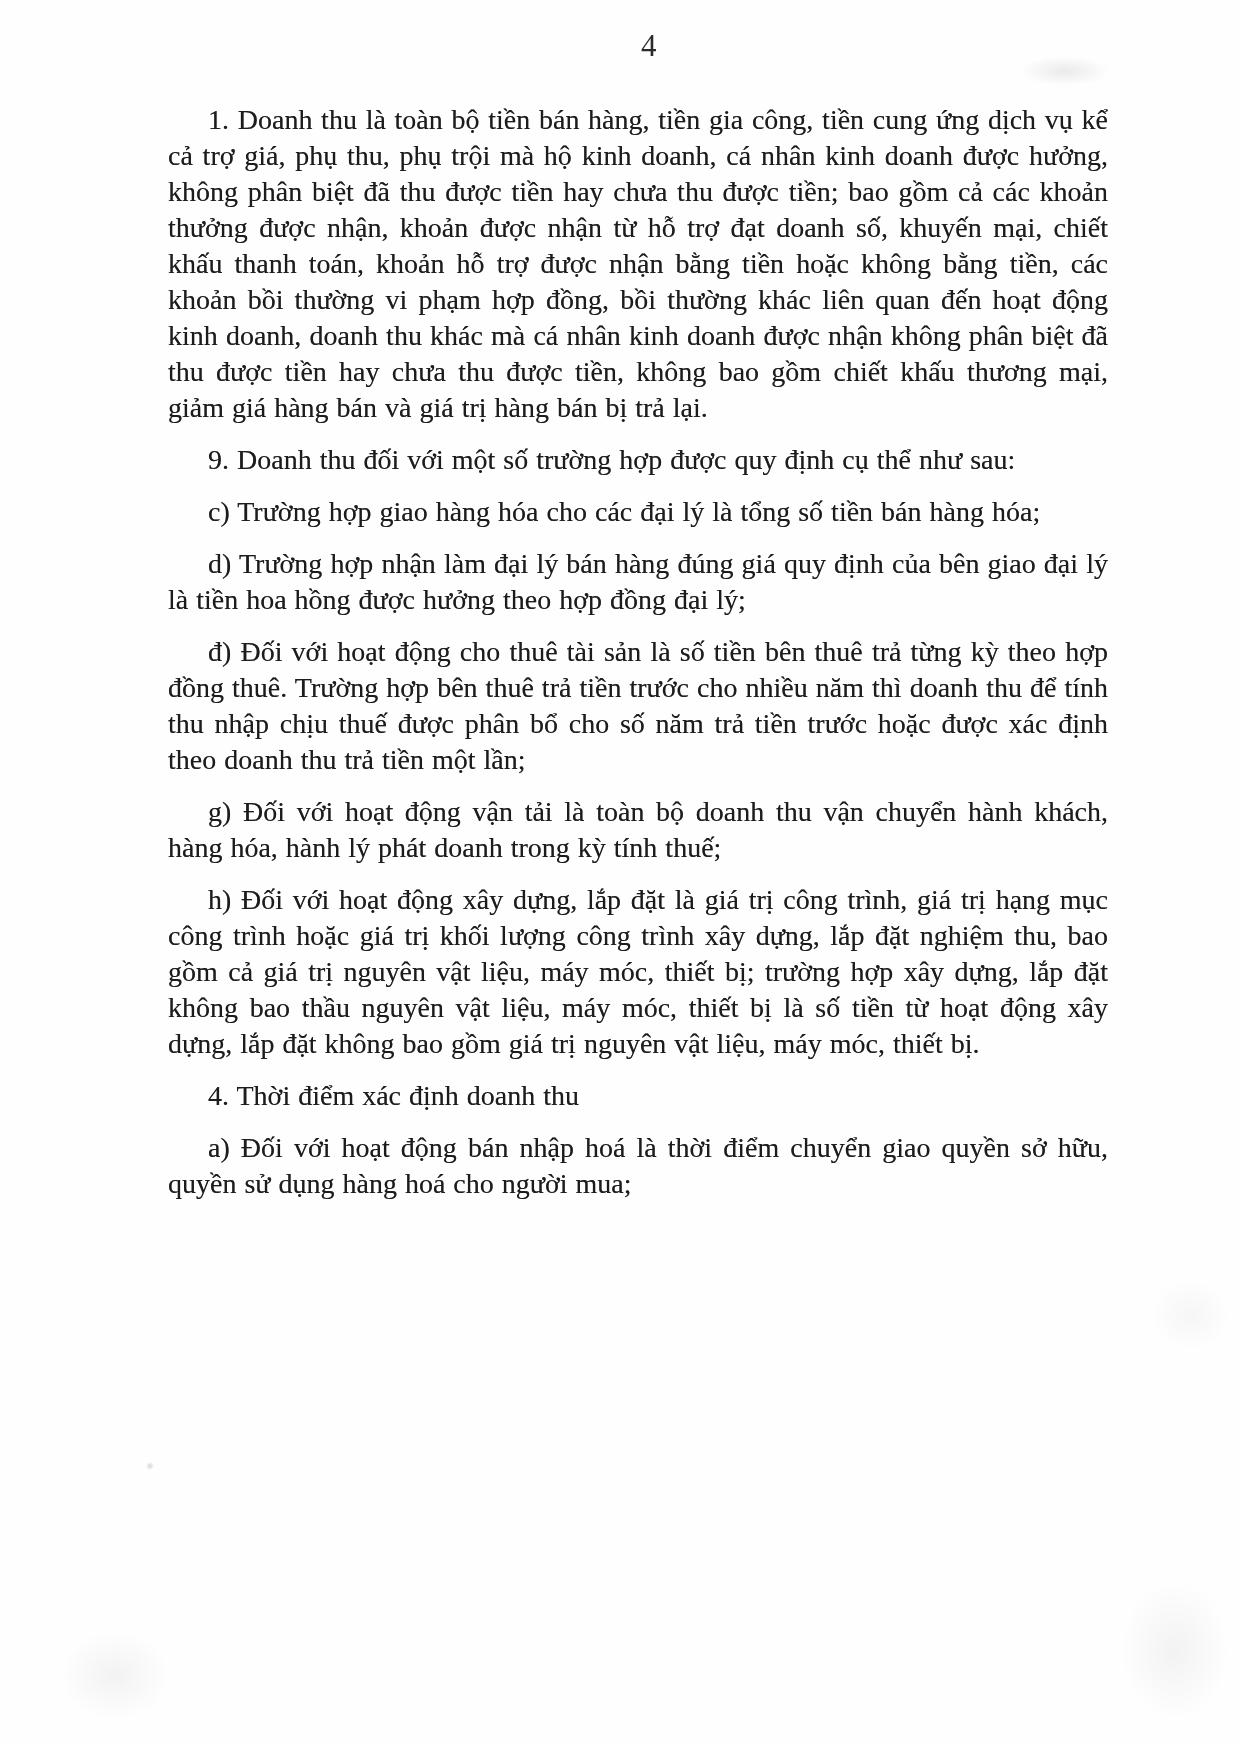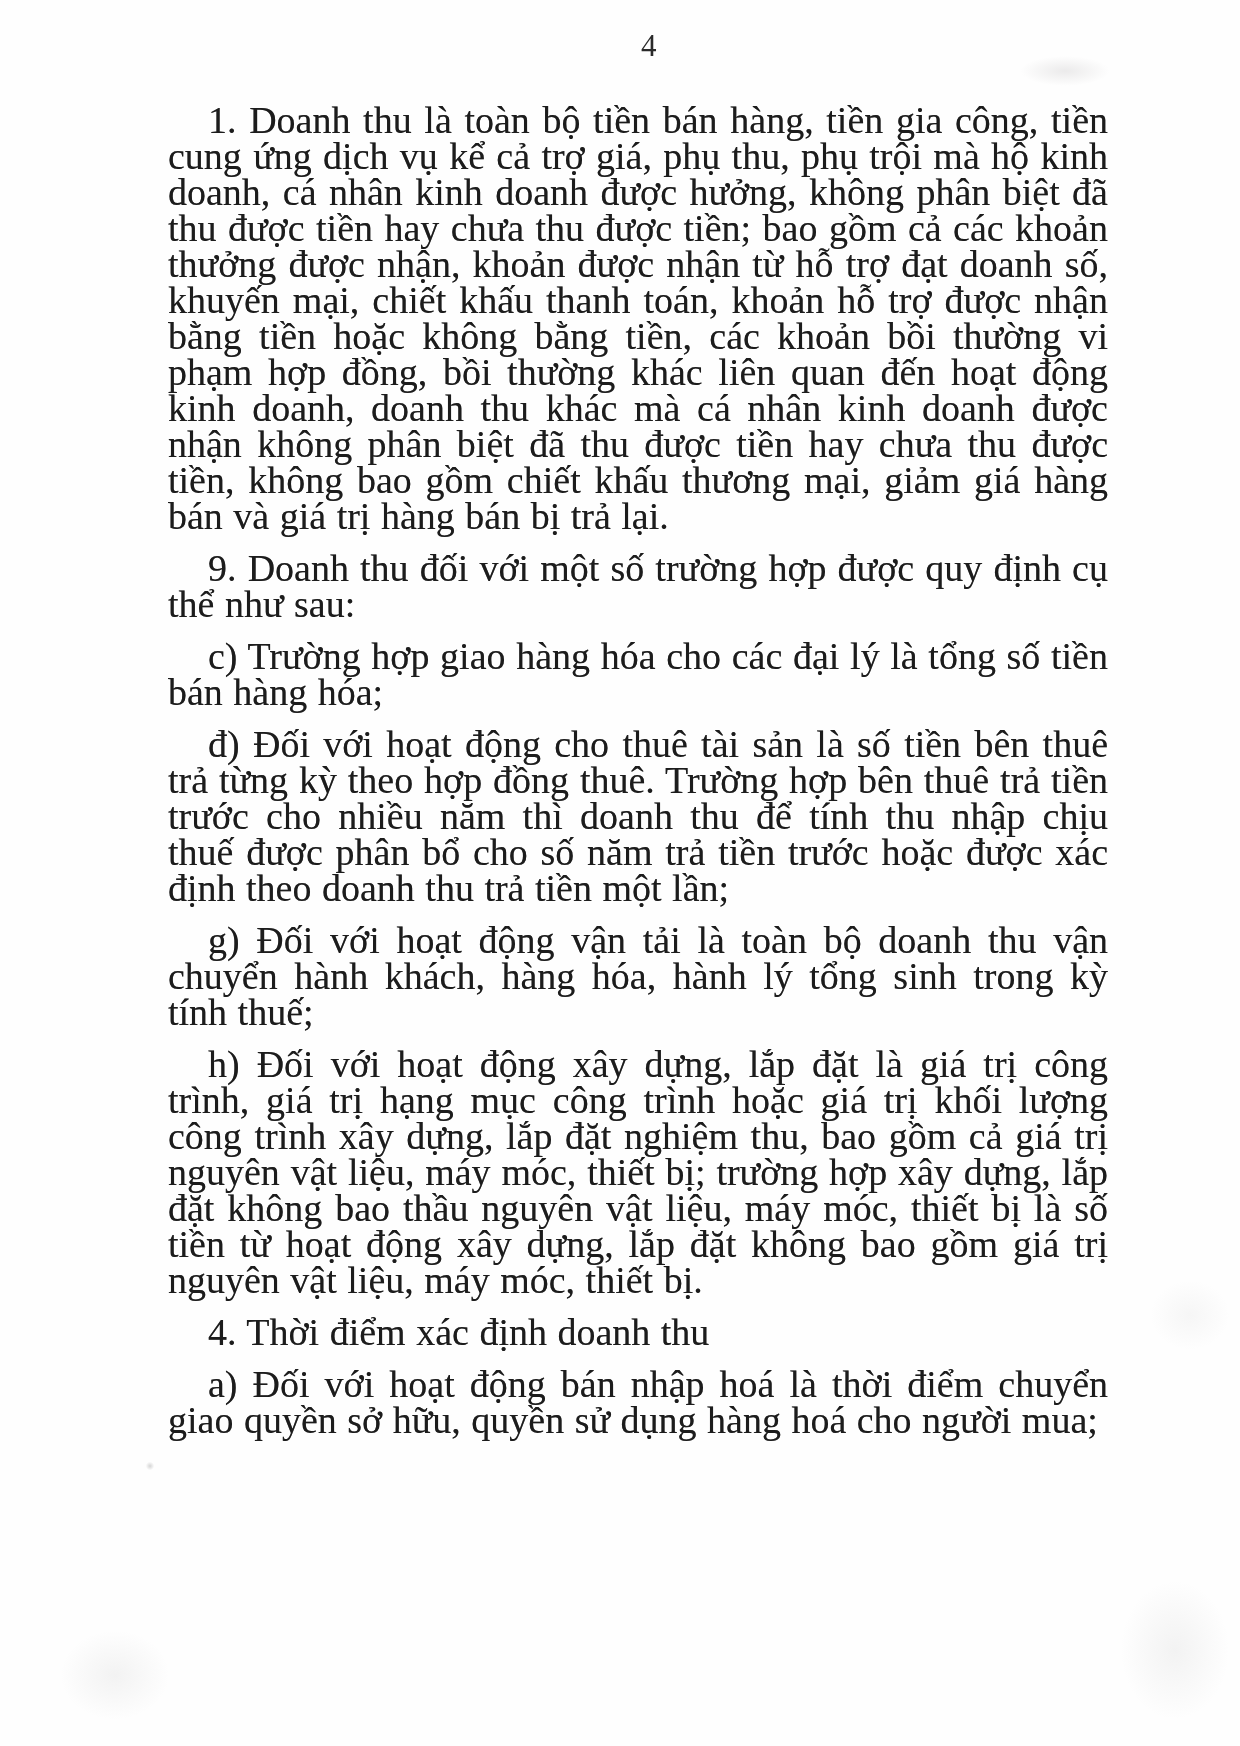--- a/index.html
+++ b/index.html
@@ -25,21 +25,21 @@
     text-indent: 58px;
     font-size: 31px;
     letter-spacing: 0.5px;
     color: #2a2a2a;
   }
   .content {
     position: absolute;
     top: 102px;
     left: 168px;
     width: 940px;
-    font-size: 38px;
+    font-size: 28px;
     line-height: 36px;
     text-align: justify;
     color: #1c1c1c;
     text-shadow: 0 0 0.6px rgba(20,20,20,0.55);
     word-spacing: 1px;
   }
   .content p {
     margin: 0 0 16px 0;
     text-indent: 40px;
   }
@@ -73,22 +73,23 @@
 <body>
 
 <div class="page">
 
   <div class="page-number">4</div>
 
   <div class="content">
     <p>1. Doanh thu là toàn bộ tiền bán hàng, tiền gia công, tiền cung ứng dịch vụ kể cả trợ giá, phụ thu, phụ trội mà hộ kinh doanh, cá nhân kinh doanh được hưởng, không phân biệt đã thu được tiền hay chưa thu được tiền; bao gồm cả các khoản thưởng được nhận, khoản được nhận từ hỗ trợ đạt doanh số, khuyến mại, chiết khấu thanh toán, khoản hỗ trợ được nhận bằng tiền hoặc không bằng tiền, các khoản bồi thường vi phạm hợp đồng, bồi thường khác liên quan đến hoạt động kinh doanh, doanh thu khác mà cá nhân kinh doanh được nhận không phân biệt đã thu được tiền hay chưa thu được tiền, không bao gồm chiết khấu thương mại, giảm giá hàng bán và giá trị hàng bán bị trả lại.</p>
     <p>9. Doanh thu đối với một số trường hợp được quy định cụ thể như sau:</p>
     <p>c) Trường hợp giao hàng hóa cho các đại lý là tổng số tiền bán hàng hóa;</p>
+    <p>d) Trường hợp nhận làm đại lý bán hàng đúng giá quy định của bên giao đại lý là tiền hoa hồng được hưởng theo hợp đồng đại lý;</p>
     <p>đ) Đối với hoạt động cho thuê tài sản là số tiền bên thuê trả từng kỳ theo hợp đồng thuê. Trường hợp bên thuê trả tiền trước cho nhiều năm thì doanh thu để tính thu nhập chịu thuế được phân bổ cho số năm trả tiền trước hoặc được xác định theo doanh thu trả tiền một lần;</p>
-    <p>g) Đối với hoạt động vận tải là toàn bộ doanh thu vận chuyển hành khách, hàng hóa, hành lý tổng sinh trong kỳ tính thuế;</p>
+    <p>g) Đối với hoạt động vận tải là toàn bộ doanh thu vận chuyển hành khách, hàng hóa, hành lý phát doanh trong kỳ tính thuế;</p>
     <p>h) Đối với hoạt động xây dựng, lắp đặt là giá trị công trình, giá trị hạng mục công trình hoặc giá trị khối lượng công trình xây dựng, lắp đặt nghiệm thu, bao gồm cả giá trị nguyên vật liệu, máy móc, thiết bị; trường hợp xây dựng, lắp đặt không bao thầu nguyên vật liệu, máy móc, thiết bị là số tiền từ hoạt động xây dựng, lắp đặt không bao gồm giá trị nguyên vật liệu, máy móc, thiết bị.</p>
     <p>4. Thời điểm xác định doanh thu</p>
     <p>a) Đối với hoạt động bán nhập hoá là thời điểm chuyển giao quyền sở hữu, quyền sử dụng hàng hoá cho người mua;</p>
   </div>
 
   <div class="smudge smudge-top-right"></div>
   <div class="smudge smudge-bottom-left"></div>
   <div class="smudge smudge-bottom-right"></div>
   <div class="smudge smudge-mid-right"></div>
   <div class="smudge speck-left"></div>

